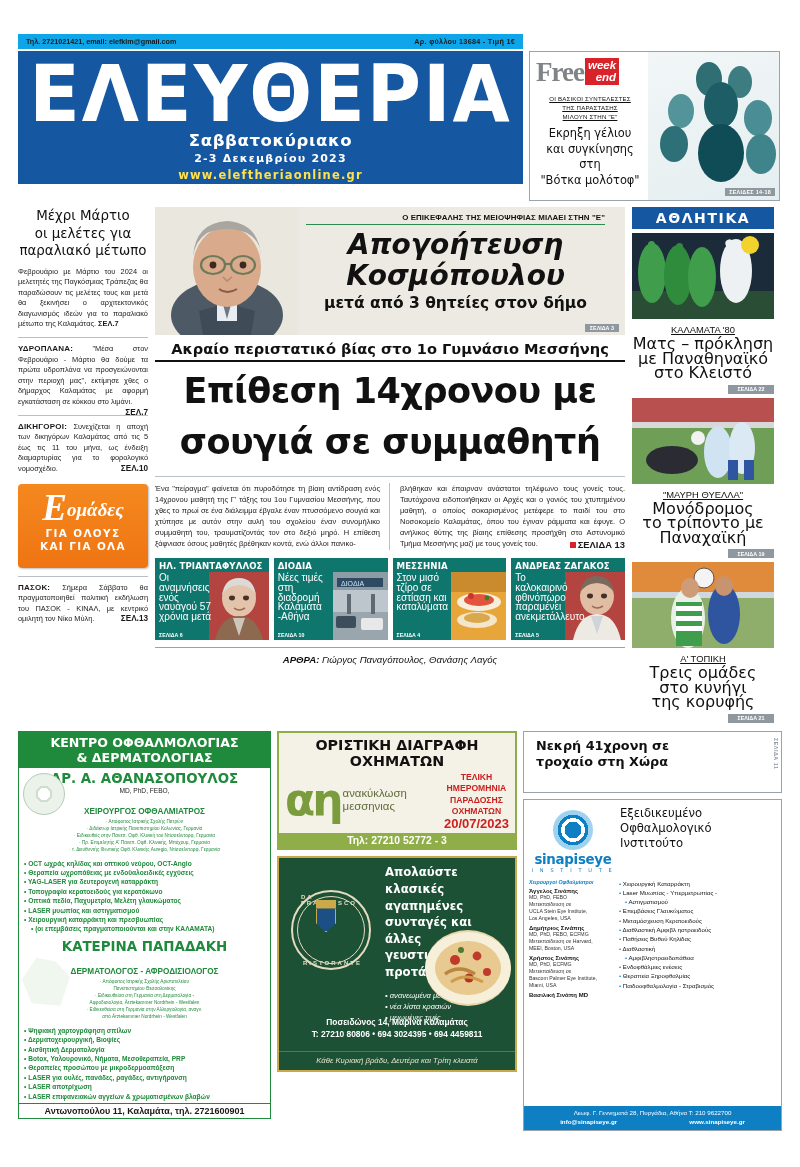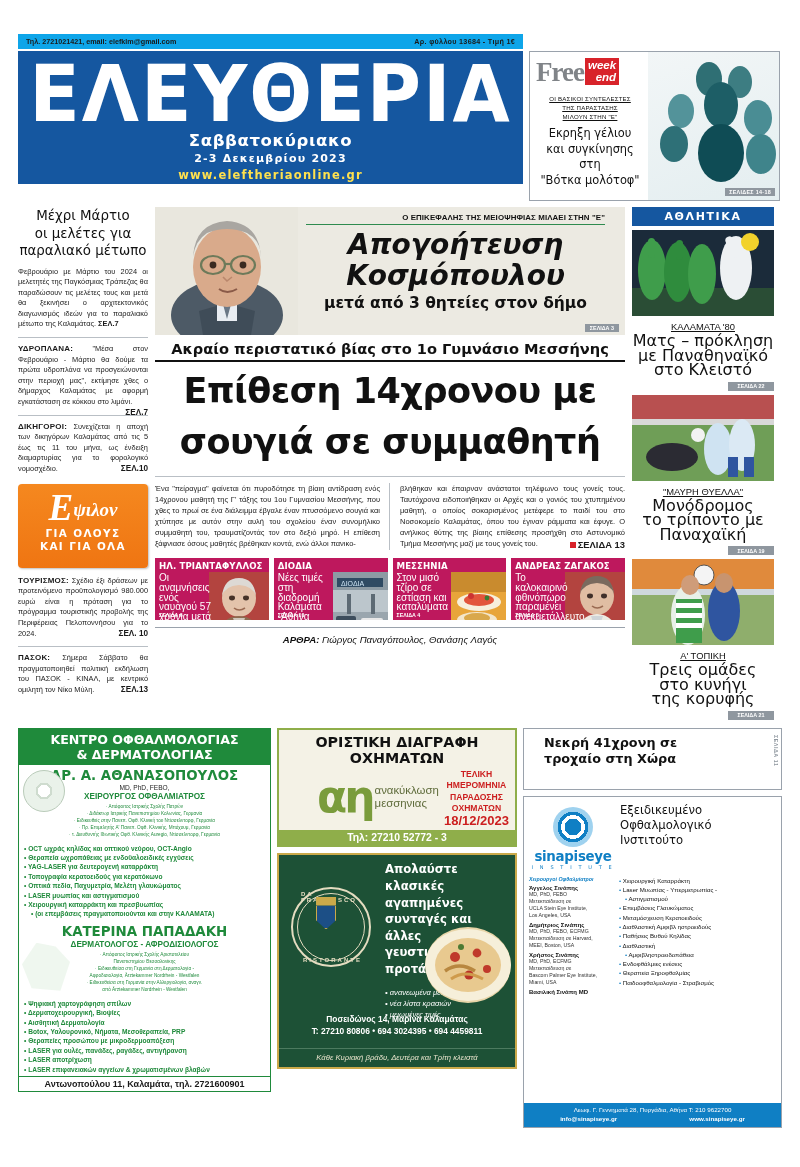--- a/index.html
+++ b/index.html
@@ -164,21 +164,21 @@
   .art-col {
     flex: 1; font-size: 7.5px; line-height: 11px; text-align: justify; color: #1a1a1a;
   }
   .art-col.first { border-right: 1px solid #b9bfc5; padding-right: 9px; }
   .page13 { font-weight: bold; font-size: 9.4px; float: right; margin-top: 1px; }
   .sq { display: inline-block; width: 6px; height: 6px; background: #d8232a; margin-right: 2px; }
 
   
   .teasers { display: flex; gap: 5px; margin-top: 8px; }
   .teaser {
-    flex: 1; height: 62px; background: #be185d; position: relative;
+    flex: 1; height: 82px; background: #0f766e; position: relative;
     display: flex; flex-direction: column; overflow: hidden;
   }
   .teaser-title {
     color: #fff; font-size: 8.6px; font-weight: bold; letter-spacing: .1px;
     padding: 3px 3px 2px 4px; font-family: "DejaVu Sans", sans-serif;
   }
   .teaser-body {
     color: #fff; font-size: 10px; line-height: 9.8px; padding: 0 4px;
     width: 62px; position: relative; z-index: 2;
   }
@@ -195,21 +195,21 @@
   .arthra {
     margin-top: 7px; border-top: 1px solid #9aa2ac; padding-top: 6px;
     text-align: center; font-size: 9.6px; font-style: italic; color: #111;
   }
   .arthra b { font-weight: bold; }
 
   
   .right-col { width: 142px; }
   .sports-hdr {
     background: #1557a0; color: #fff; text-align: center;
-    font-size: 11px; font-weight: bold; letter-spacing: 1.6px;
+    font-size: 14px; font-weight: bold; letter-spacing: 1.6px;
     padding: 3px 8px; font-family: "DejaVu Sans", sans-serif;
   }
   .sp-img { width: 100%; height: 86px; overflow: hidden; position: relative; margin-top: 4px; }
   .sp-kicker {
     text-align: center; font-size: 9.4px; margin-top: 5px;
     text-decoration: underline; color: #111;
   }
   .sp-head {
     text-align: center; font-size: 16px; line-height: 14.5px; margin-top: 2px;
     color: #111; font-family: "DejaVu Sans", sans-serif;
@@ -231,21 +231,21 @@
     background: #1f8a3b; color: #fff; text-align: center; font-weight: bold;
     font-size: 12.6px; line-height: 15px; padding: 3px 0;
     font-family: "DejaVu Sans", sans-serif;
   }
   .doc-block { padding: 3px 4px; position: relative; }
   .doc-name {
     text-align: center; font-weight: bold; font-size: 13.4px; color: #1f8a3b;
     font-family: "DejaVu Sans", sans-serif;
   }
   .doc-sub { text-align: center; font-size: 6.6px; color: #1a1a1a; margin-top: 1px; }
-  .doc-role { text-align: center; font-weight: bold; font-size: 8.2px; color: #1f8a3b; margin-top: 1px; }
+  .doc-role { text-align: center; font-weight: bold; font-size: 8.2px; color: #1f8a3b; margin-top: 13px; }
   .doc-creds { font-size: 4.7px; line-height: 7px; text-align: center; color: #1f8a3b; margin-top: 2px; }
   .bul-list { padding: 3px 4px 2px 5px; }
   .bul {
     font-size: 6.6px; line-height: 9.4px; color: #1f8a3b; font-weight: bold;
   }
   .bul::before { content: "• "; }
   .ad-footer {
     border-top: 1.5px solid #1f8a3b; text-align: center; font-weight: bold;
     font-size: 9px; padding: 2px 0; color: #1a1a1a;
   }
@@ -261,21 +261,21 @@
     clip-path: polygon(30% 0,70% 8%,100% 40%,80% 100%,20% 95%,0 45%);
     opacity: .75;
   }
 
   
   .rec-ad { border: 2px solid #8fae4a; background: #f4f2e6; }
   .rec-hdr {
     text-align: center; font-weight: bold; font-size: 14.3px; color: #111;
     padding: 4px 0 3px; font-family: "DejaVu Sans", sans-serif;
   }
-  .rec-mid { display: flex; align-items: center; padding: 0 6px 4px; margin-left: 32px; }
+  .rec-mid { display: flex; align-items: center; padding: 0 6px 4px; }
   .rec-logo { display: flex; align-items: center; }
   .rec-m {
     font-size: 44px; font-weight: bold; color: #7a9c3c; line-height: 40px;
     font-family: "DejaVu Sans", sans-serif; letter-spacing: -3px;
   }
   .rec-words { font-size: 11.4px; line-height: 13px; color: #5e6b3a; margin-left: 2px; }
   .rec-red {
     margin-left: auto; text-align: center; color: #cc1f1f; font-weight: bold;
     font-size: 8.6px; line-height: 11.6px;
   }
@@ -335,21 +335,21 @@
     position: absolute; bottom: 30px; width: 100%; text-align: center;
     color: #fff; font-size: 8.4px; font-weight: bold; line-height: 12px;
   }
   .rest-note {
     position: absolute; bottom: 5px; width: 100%; text-align: center;
     color: #e9e4cd; font-size: 7.7px; font-style: italic;
     border-top: 1px solid #4c7a5f; padding-top: 4px;
   }
 
   
-  .col3-news { border: 1px solid #9aa2ac; height: 62px; padding: 6px 6px 0 20px; position: relative; }
+  .col3-news { border: 1px solid #9aa2ac; height: 62px; padding: 6px 6px 0 12px; position: relative; }
   .col3-news .h {
     font-size: 12.8px; line-height: 16px; font-weight: bold; color: #111;
     font-family: "DejaVu Sans", sans-serif;
   }
   .vert-tag {
     position: absolute; right: 2px; top: 6px;
     writing-mode: vertical-rl; color: #8f979f;
     font-size: 5.4px; font-weight: bold; letter-spacing: .5px;
   }
   .sin-ad {
@@ -461,31 +461,26 @@
 
       <div class="hr-thin"></div>
       <div class="brief">
         <span class="lbl">ΔΙΚΗΓΟΡΟΙ:</span>
         <span>Συνεχίζεται η αποχή των δικηγόρων Καλαμάτας από τις 5 έως τις 11 του μήνα, ως ένδειξη διαμαρτυρίας για το φορολογικό νομοσχέδιο.</span>
         <span class="pg">ΣΕΛ.10</span>
       </div>
 
       <div class="epsilon-box">
         <div class="eps-word">
-          <span class="big">Ε</span><span class="small">ψιλον</span>
+          <span class="big">Ε</span><span class="small">ομάδες</span>
         </div>
         <div class="eps-l1">ΓΙΑ ΟΛΟΥΣ</div>
         <div class="eps-l2">ΚΑΙ ΓΙΑ ΟΛΑ</div>
       </div>
 
-      <div class="brief">
-        <span class="lbl">ΤΟΥΡΙΣΜΟΣ:</span>
-        <span>Σχέδιο έξι δράσεων με προτεινόμενο προϋπολογισμό 980.000 ευρώ είναι η πρόταση για το πρόγραμμα τουριστικής προβολής της Περιφέρειας Πελοποννήσου για το 2024.</span>
-        <span class="pg">ΣΕΛ. 10</span>
-      </div>
       <div class="hr-thin"></div>
       <div class="brief">
         <span class="lbl">ΠΑΣΟΚ:</span>
         <span>Σήμερα Σάββατο θα πραγματοποιηθεί πολιτική εκδήλωση του ΠΑΣΟΚ - ΚΙΝΑΛ, με κεντρικό ομιλητή τον Νίκο Μύλη.</span>
         <span class="pg">ΣΕΛ.13</span>
       </div>
     </div>
 
     <div class="center-col">
 
@@ -750,21 +745,21 @@
             <span class="rec-words">
               <div>ανακύκλωση</div>
               <div>μεσσηνιας</div>
             </span>
           </div>
           <div class="rec-red">
             <div>ΤΕΛΙΚΗ</div>
             <div>ΗΜΕΡΟΜΗΝΙΑ</div>
             <div>ΠΑΡΑΔΟΣΗΣ</div>
             <div>ΟΧΗΜΑΤΩΝ</div>
-            <div class="date">18/12/2023</div>
+            <div class="date">20/07/2023</div>
           </div>
         </div>
         <div class="rec-foot">Τηλ: 27210 52772 - 3</div>
       </div>
 
       <div class="rest-ad">
         <div class="rest-inner">
           <div class="rest-crest">
             <div class="crest-ring"></div>
             <div class="crest-ring2"></div>

